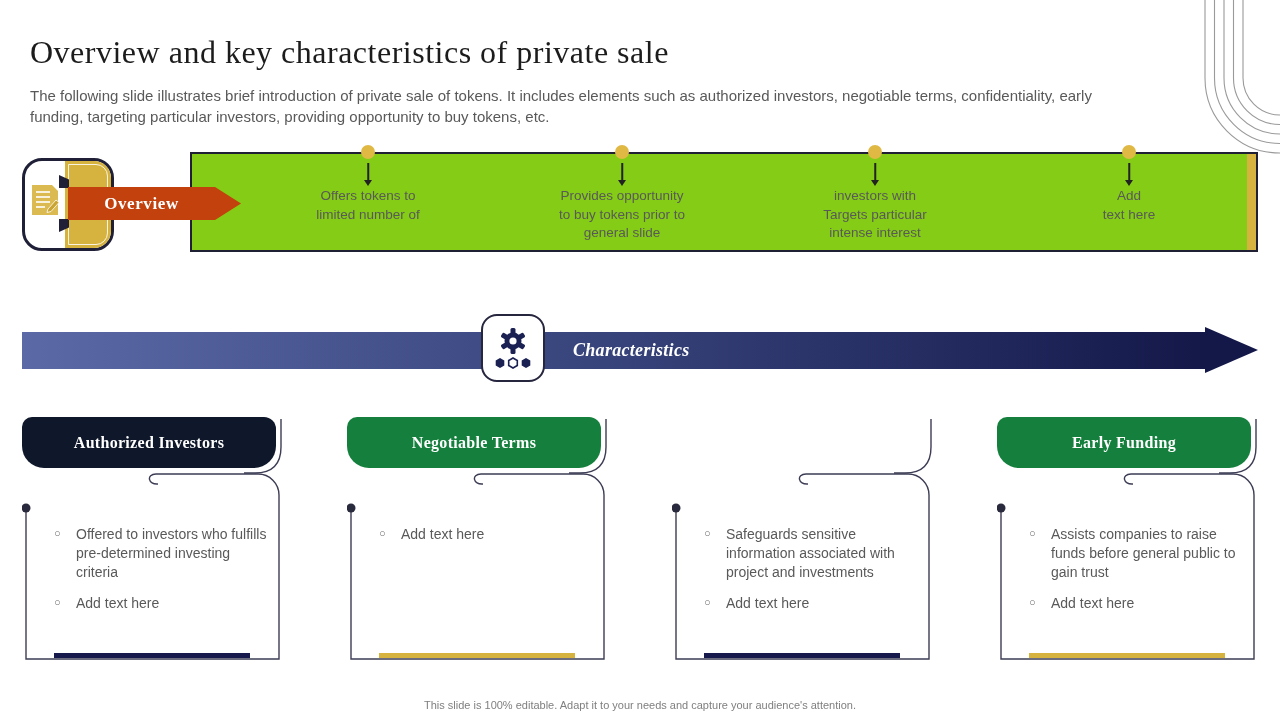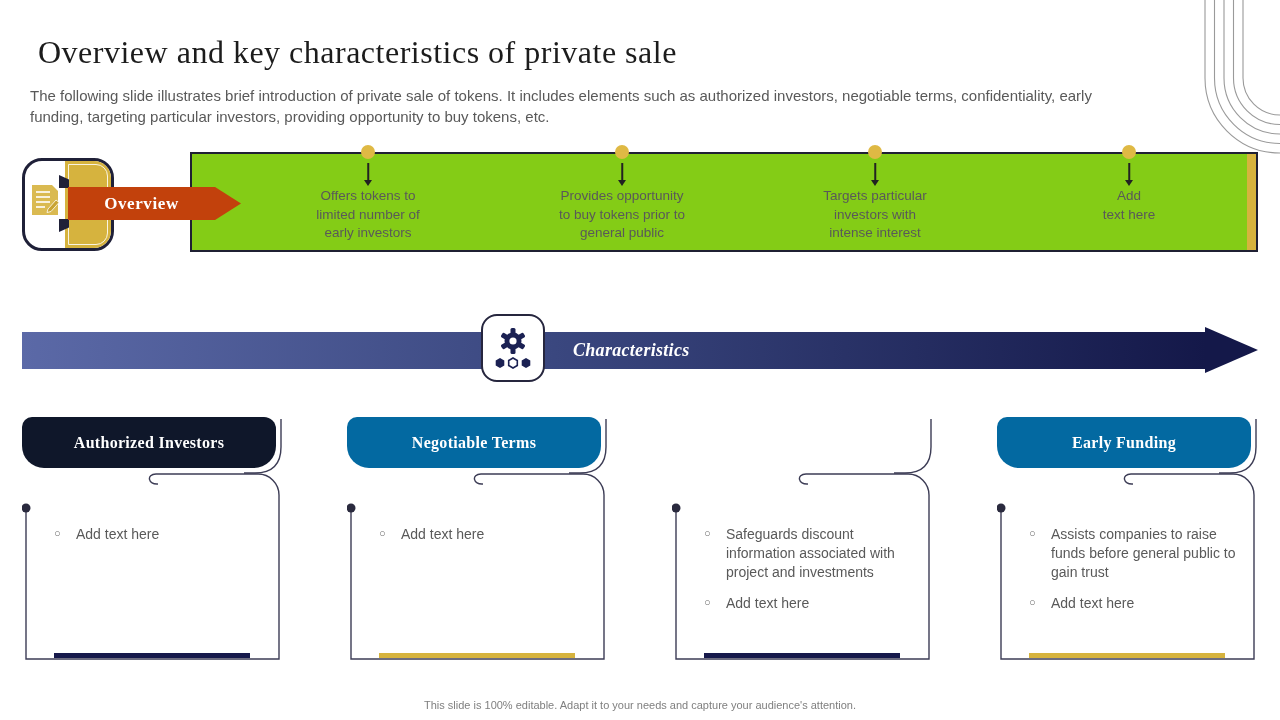--- a/index.html
+++ b/index.html
@@ -2,21 +2,21 @@
 <html><head>
 <meta charset="utf-8">
 <style>
   html,body{margin:0;padding:0;}
   body{
     width:1280px;height:720px;position:relative;background:#ffffff;overflow:hidden;
     font-family:"Liberation Sans",sans-serif;
   }
   
   .title{
-    position:absolute;left:38px;top:34px;
+    position:absolute;left:30px;top:34px;
     font-family:"Liberation Serif",serif;font-size:32px;color:#1c1c1c;
     letter-spacing:.5px;white-space:nowrap;
   }
   .subtitle{
     position:absolute;left:30px;top:85px;width:1065px;
     font-size:15px;line-height:1.4;color:#595959;
   }
   .corner-arcs{position:absolute;right:0;top:0;}
   
   .ov-rect{
@@ -86,21 +86,21 @@
   }
   
   .card{position:absolute;top:417px;width:261px;height:246px;}
   .card-header{
     position:relative;z-index:2;width:254px;height:51px;
     border-radius:10px 12px 22px 22px;
     display:flex;align-items:center;justify-content:center;
     font-family:"Liberation Serif",serif;font-weight:bold;font-size:16px;color:#fff;letter-spacing:.3px;
   }
   .card.navy .card-header{background:#0f172a;}
-  .card.gold .card-header{background:#0369a1;}
+  .card.gold .card-header{background:#15803d;}
   .card-frame{position:absolute;left:0;top:0;z-index:1;}
   .card-bullets{
     position:absolute;left:30px;top:108px;width:222px;margin:0;padding:0;list-style:none;
     font-size:14px;line-height:1.34;color:#595959;
   }
   .card-bullets li{position:relative;padding-left:24px;margin-bottom:13px;}
   .card-bullets li:before{
     content:"○";position:absolute;left:2px;top:1px;font-size:11px;color:#6b6b6b;
   }
   
@@ -149,42 +149,41 @@
 <div class="timeline">
   <div class="tl-goldbar"></div>
 
   <div class="tl-item" style="left:176px;">
     <div class="tl-dot"></div>
     <div class="tl-stem"></div>
     <div class="tl-head"></div>
     <div class="tl-text">
       <div>Offers tokens to</div>
       <div>limited number of</div>
-      <div>early investors</div>
     </div>
   </div>
 
   <div class="tl-item" style="left:430px;">
     <div class="tl-dot"></div>
     <div class="tl-stem"></div>
     <div class="tl-head"></div>
     <div class="tl-text">
       <div>Provides opportunity</div>
       <div>to buy tokens prior to</div>
-      <div>general public</div>
+      <div>general slide</div>
     </div>
   </div>
 
   <div class="tl-item" style="left:683px;">
     <div class="tl-dot"></div>
     <div class="tl-stem"></div>
     <div class="tl-head"></div>
     <div class="tl-text">
+      <div>investors with</div>
       <div>Targets particular</div>
-      <div>investors with</div>
       <div>intense interest</div>
     </div>
   </div>
 
   <div class="tl-item" style="left:937px;">
     <div class="tl-dot"></div>
     <div class="tl-stem"></div>
     <div class="tl-head"></div>
     <div class="tl-text">
       <div>Add</div>
@@ -217,20 +216,21 @@
 
 <div class="card navy" style="left:22px;">
   <div class="card-header">Authorized Investors</div>
   <svg class="card-frame" width="261" height="246" viewBox="0 0 261 246">
     <path d="M 259 2 L 259 30 Q 259 56 233 56 L 222 56" fill="none" stroke="#3c3c55" stroke-width="1.4"></path>
     <path d="M 136 67 C 126 68 124 57 134 57 L 236 57 A 21 21 0 0 1 257 78 L 257 242 L 4 242 L 4 95" fill="none" stroke="#3c3c55" stroke-width="1.4"></path>
     <circle cx="4" cy="91" r="4.5" fill="#2a2a3e"></circle>
     <rect x="32" y="236" width="196" height="5" fill="#16194B"></rect>
   </svg>
   <ul class="card-bullets">
+    <li>Offered to investors who fulfills pre-determined investing criteria</li>
     <li>Add text here</li>
   </ul>
 </div>
 
 <div class="card gold" style="left:347px;">
   <div class="card-header">Negotiable Terms</div>
   <svg class="card-frame" width="261" height="246" viewBox="0 0 261 246">
     <path d="M 259 2 L 259 30 Q 259 56 233 56 L 222 56" fill="none" stroke="#3c3c55" stroke-width="1.4"></path>
     <path d="M 136 67 C 126 68 124 57 134 57 L 236 57 A 21 21 0 0 1 257 78 L 257 242 L 4 242 L 4 95" fill="none" stroke="#3c3c55" stroke-width="1.4"></path>
     <circle cx="4" cy="91" r="4.5" fill="#2a2a3e"></circle>
@@ -242,21 +242,21 @@
 </div>
 
 <div class="card navy" style="left:672px;">
   <svg class="card-frame" width="261" height="246" viewBox="0 0 261 246">
     <path d="M 259 2 L 259 30 Q 259 56 233 56 L 222 56" fill="none" stroke="#3c3c55" stroke-width="1.4"></path>
     <path d="M 136 67 C 126 68 124 57 134 57 L 236 57 A 21 21 0 0 1 257 78 L 257 242 L 4 242 L 4 95" fill="none" stroke="#3c3c55" stroke-width="1.4"></path>
     <circle cx="4" cy="91" r="4.5" fill="#2a2a3e"></circle>
     <rect x="32" y="236" width="196" height="5" fill="#16194B"></rect>
   </svg>
   <ul class="card-bullets">
-    <li>Safeguards discount information associated with project and investments</li>
+    <li>Safeguards sensitive information associated with project and investments</li>
     <li>Add text here</li>
   </ul>
 </div>
 
 <div class="card gold" style="left:997px;">
   <div class="card-header">Early Funding</div>
   <svg class="card-frame" width="261" height="246" viewBox="0 0 261 246">
     <path d="M 259 2 L 259 30 Q 259 56 233 56 L 222 56" fill="none" stroke="#3c3c55" stroke-width="1.4"></path>
     <path d="M 136 67 C 126 68 124 57 134 57 L 236 57 A 21 21 0 0 1 257 78 L 257 242 L 4 242 L 4 95" fill="none" stroke="#3c3c55" stroke-width="1.4"></path>
     <circle cx="4" cy="91" r="4.5" fill="#2a2a3e"></circle>

